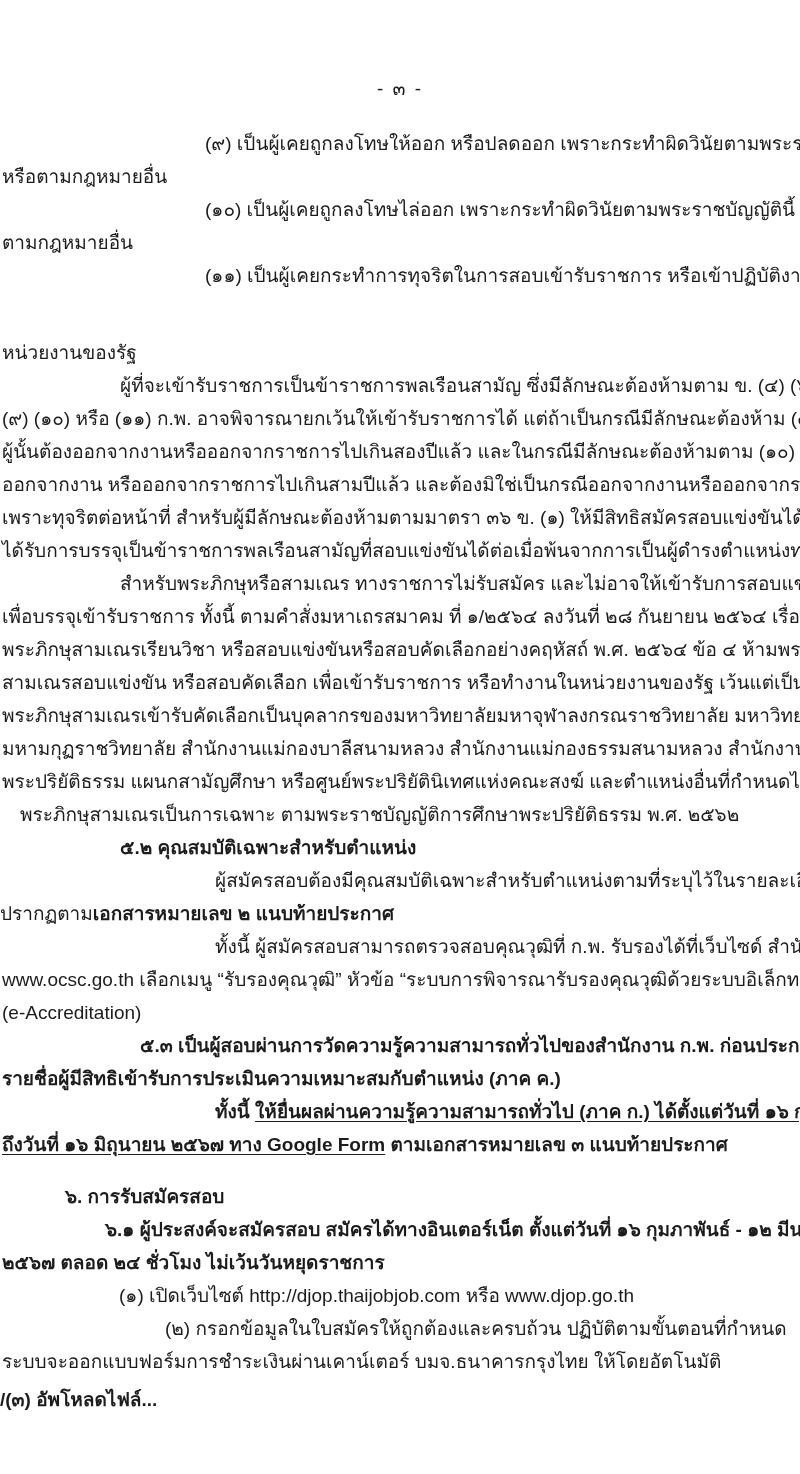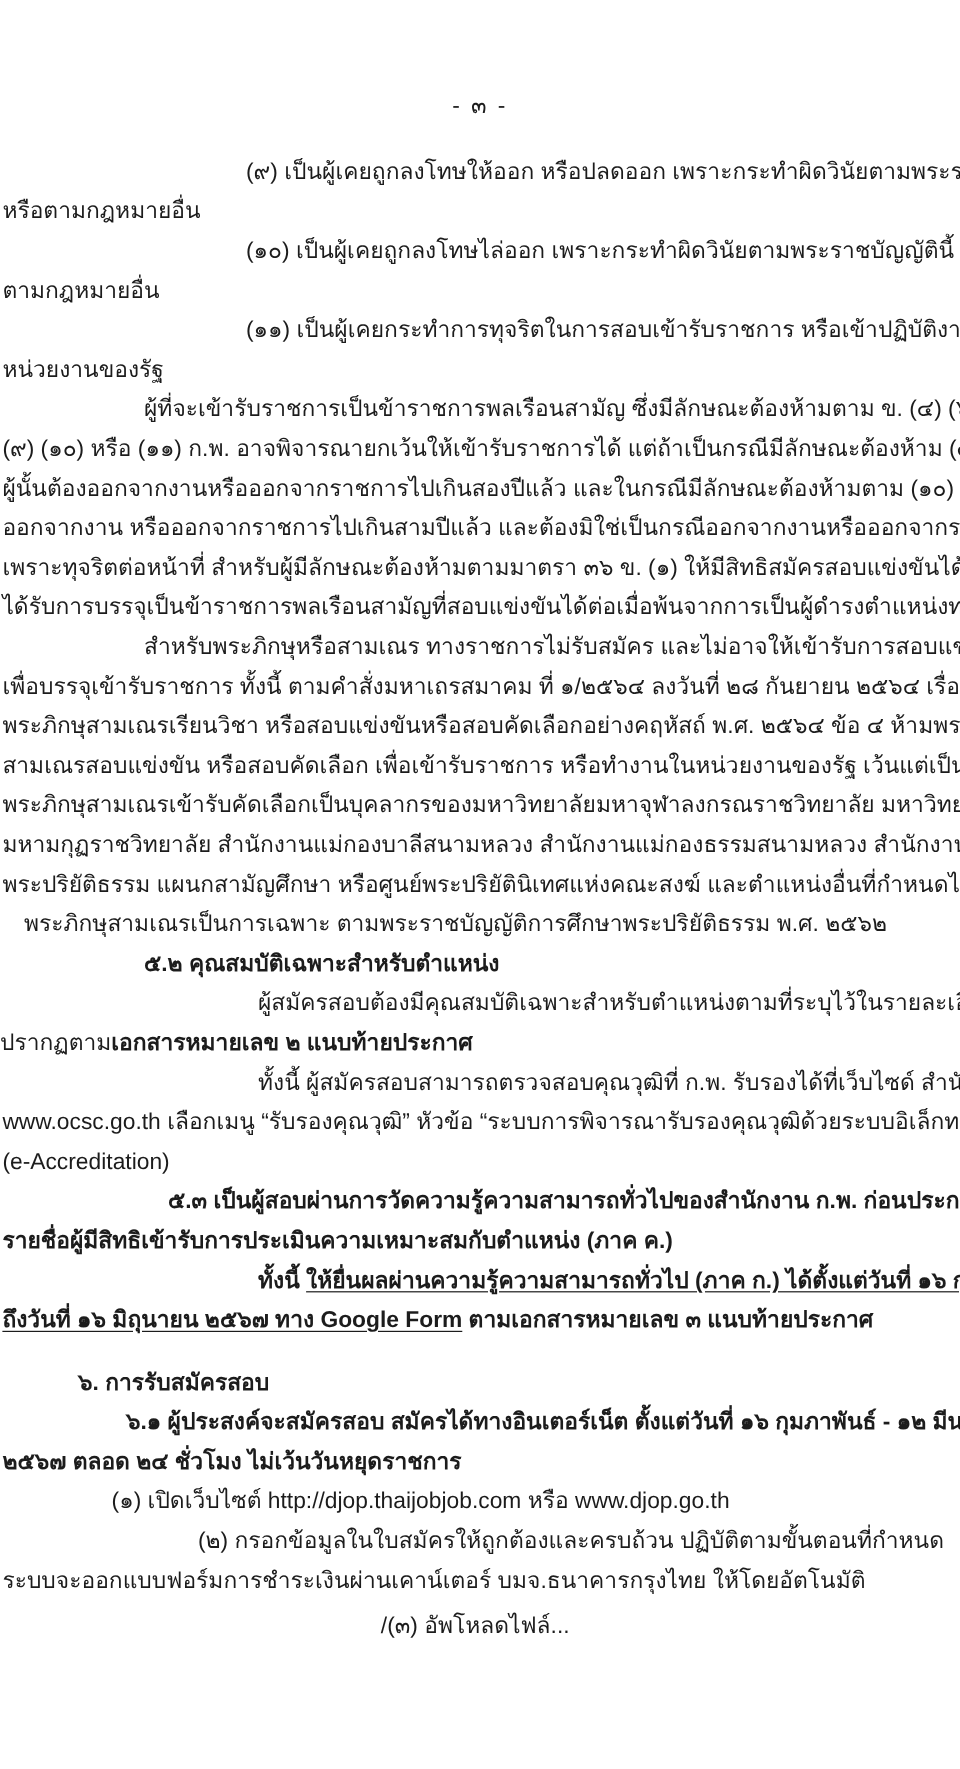--- a/index.html
+++ b/index.html
@@ -43,21 +43,21 @@
 <body>
 
 <div class="page">
   <div class="page-number">- ๓ -</div>
   <div class="doc-lines" id="doc-lines">
       <div class="line" style="padding-left: 205px;"><span>(๙) เป็นผู้เคยถูกลงโทษให้ออก หรือปลดออก เพราะกระทำผิดวินัยตามพระราชบัญญัตินี้</span></div>
       <div class="line" style="padding-left: 2px;"><span>หรือตามกฎหมายอื่น</span></div>
       <div class="line" style="padding-left: 205px;"><span>(๑๐) เป็นผู้เคยถูกลงโทษไล่ออก เพราะกระทำผิดวินัยตามพระราชบัญญัตินี้ หรือ</span></div>
       <div class="line" style="padding-left: 2px;"><span>ตามกฎหมายอื่น</span></div>
       <div class="line" style="padding-left: 205px;"><span>(๑๑) เป็นผู้เคยกระทำการทุจริตในการสอบเข้ารับราชการ หรือเข้าปฏิบัติงานใน</span></div>
-      <div class="line" style="padding-left: 2px;"><span>หน่วยงานของรัฐ</span></div>
+      <div class="line" style="padding-left: 2px; margin-top: 44px;"><span>หน่วยงานของรัฐ</span></div>
       <div class="line" style="padding-left: 120px;"><span>ผู้ที่จะเข้ารับราชการเป็นข้าราชการพลเรือนสามัญ ซึ่งมีลักษณะต้องห้ามตาม ข. (๔) (๖) (๗) (๘)</span></div>
       <div class="line" style="padding-left: 2px;"><span>(๙) (๑๐) หรือ (๑๑) ก.พ. อาจพิจารณายกเว้นให้เข้ารับราชการได้ แต่ถ้าเป็นกรณีมีลักษณะต้องห้าม (๘) หรือ (๙)</span></div>
       <div class="line" style="padding-left: 2px;"><span>ผู้นั้นต้องออกจากงานหรือออกจากราชการไปเกินสองปีแล้ว และในกรณีมีลักษณะต้องห้ามตาม (๑๐) ผู้นั้นต้อง</span></div>
       <div class="line" style="padding-left: 2px;"><span>ออกจากงาน หรือออกจากราชการไปเกินสามปีแล้ว และต้องมิใช่เป็นกรณีออกจากงานหรือออกจากราชการ</span></div>
       <div class="line" style="padding-left: 2px;"><span>เพราะทุจริตต่อหน้าที่ สำหรับผู้มีลักษณะต้องห้ามตามมาตรา ๓๖ ข. (๑) ให้มีสิทธิสมัครสอบแข่งขันได้ แต่จะมีสิทธิ</span></div>
       <div class="line" style="padding-left: 2px;"><span>ได้รับการบรรจุเป็นข้าราชการพลเรือนสามัญที่สอบแข่งขันได้ต่อเมื่อพ้นจากการเป็นผู้ดำรงตำแหน่งทางการเมืองแล้ว</span></div>
       <div class="line" style="padding-left: 120px;"><span>สำหรับพระภิกษุหรือสามเณร ทางราชการไม่รับสมัคร และไม่อาจให้เข้ารับการสอบแข่งขัน</span></div>
       <div class="line" style="padding-left: 2px;"><span>เพื่อบรรจุเข้ารับราชการ ทั้งนี้ ตามคำสั่งมหาเถรสมาคม ที่ ๑/๒๕๖๔ ลงวันที่ ๒๘ กันยายน ๒๕๖๔ เรื่อง กรณี</span></div>
       <div class="line" style="padding-left: 2px;"><span>พระภิกษุสามเณรเรียนวิชา หรือสอบแข่งขันหรือสอบคัดเลือกอย่างคฤหัสถ์ พ.ศ. ๒๕๖๔ ข้อ ๔ ห้ามพระภิกษุ</span></div>
       <div class="line" style="padding-left: 2px;"><span>สามเณรสอบแข่งขัน หรือสอบคัดเลือก เพื่อเข้ารับราชการ หรือทำงานในหน่วยงานของรัฐ เว้นแต่เป็นกรณี</span></div>
@@ -71,18 +71,18 @@
       <div class="line" style="padding-left: 215px;"><span>ทั้งนี้ ผู้สมัครสอบสามารถตรวจสอบคุณวุฒิที่ ก.พ. รับรองได้ที่เว็บไซด์ สำนักงาน ก.พ.</span></div>
       <div class="line" style="padding-left: 2px;"><span>www.ocsc.go.th เลือกเมนู “รับรองคุณวุฒิ” หัวข้อ “ระบบการพิจารณารับรองคุณวุฒิด้วยระบบอิเล็กทรอนิกส์”</span></div>
       <div class="line" style="padding-left: 2px;"><span>(e-Accreditation)</span></div>
       <div class="line" style="padding-left: 140px;"><span class="b">๕.๓ เป็นผู้สอบผ่านการวัดความรู้ความสามารถทั่วไปของสำนักงาน ก.พ. ก่อนประกาศ</span></div>
       <div class="line" style="padding-left: 2px;"><span class="b">รายชื่อผู้มีสิทธิเข้ารับการประเมินความเหมาะสมกับตำแหน่ง (ภาค ค.)</span></div>
       <div class="line" style="padding-left: 215px;"><span class="b">ทั้งนี้ </span><span class="b u">ให้ยื่นผลผ่านความรู้ความสามารถทั่วไป (ภาค ก.) ได้ตั้งแต่วันที่ ๑๖ กุมภาพันธ์</span></div>
       <div class="line" style="padding-left: 2px;"><span class="b u">ถึงวันที่ ๑๖ มิถุนายน ๒๕๖๗ ทาง Google Form</span><span class="b"> ตามเอกสารหมายเลข ๓ แนบท้ายประกาศ</span></div>
       <div class="line" style="padding-left: 65px; margin-top: 19px;"><span class="b">๖. การรับสมัครสอบ</span></div>
       <div class="line" style="padding-left: 105px;"><span class="b">๖.๑ ผู้ประสงค์จะสมัครสอบ สมัครได้ทางอินเตอร์เน็ต ตั้งแต่วันที่ ๑๖ กุมภาพันธ์ - ๑๒ มีนาคม</span></div>
       <div class="line" style="padding-left: 2px;"><span class="b">๒๕๖๗ ตลอด ๒๔ ชั่วโมง ไม่เว้นวันหยุดราชการ</span></div>
-      <div class="line" style="padding-left: 93px;"><span>(๑) เปิดเว็บไซต์ http://djop.thaijobjob.com หรือ www.djop.go.th</span></div>
+      <div class="line" style="padding-left: 119px;"><span>(๑) เปิดเว็บไซต์ http://djop.thaijobjob.com หรือ www.djop.go.th</span></div>
       <div class="line" style="padding-left: 165px;"><span>(๒) กรอกข้อมูลในใบสมัครให้ถูกต้องและครบถ้วน ปฏิบัติตามขั้นตอนที่กำหนด</span></div>
       <div class="line" style="padding-left: 2px;"><span>ระบบจะออกแบบฟอร์มการชำระเงินผ่านเคาน์เตอร์ บมจ.ธนาคารกรุงไทย ให้โดยอัตโนมัติ</span></div>
-      <div class="line" style="margin-top: 5px; text-align: center;"><span>/(๓) อัพโหลดไฟล์...</span></div>
+      <div class="line" style="margin-top: 5px; text-align: left; font-weight: bold;"><span>/(๓) อัพโหลดไฟล์...</span></div>
     </div>
 </div>
 
 </body></html>

